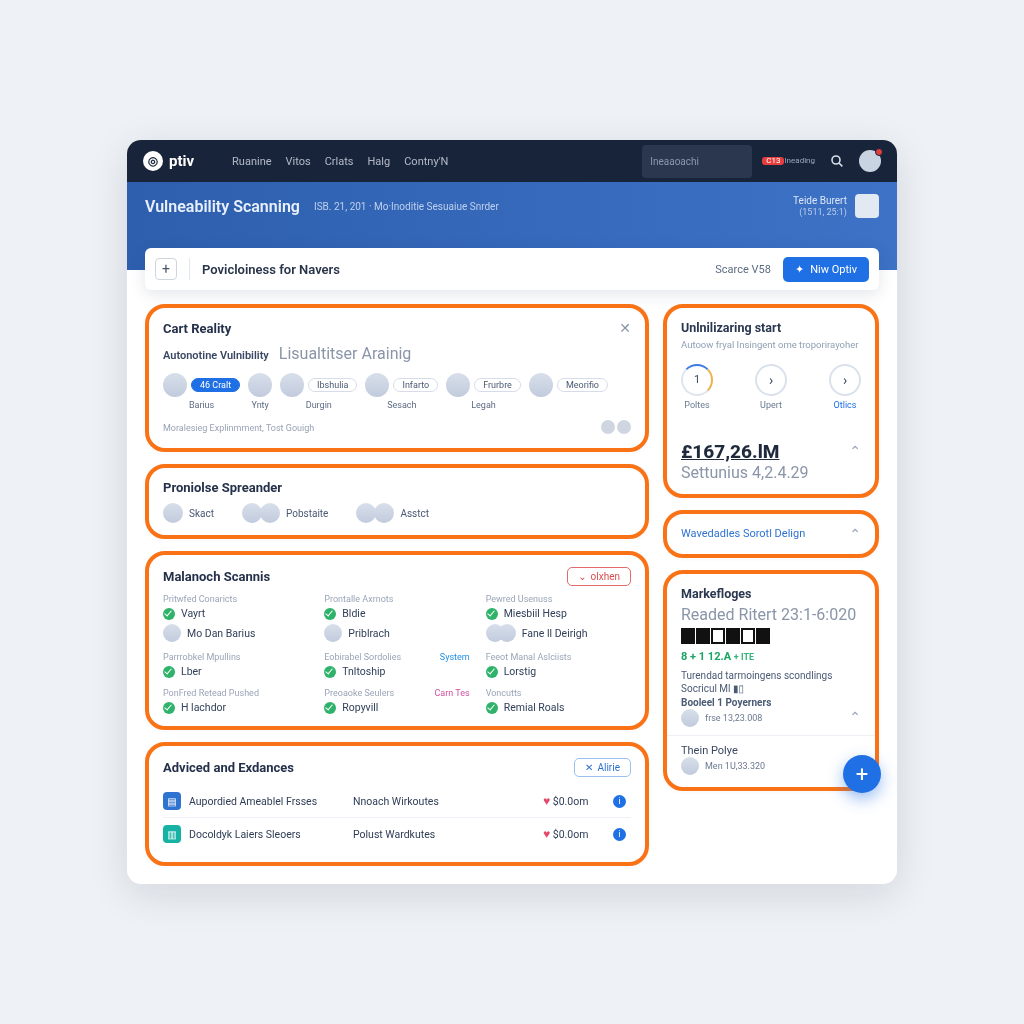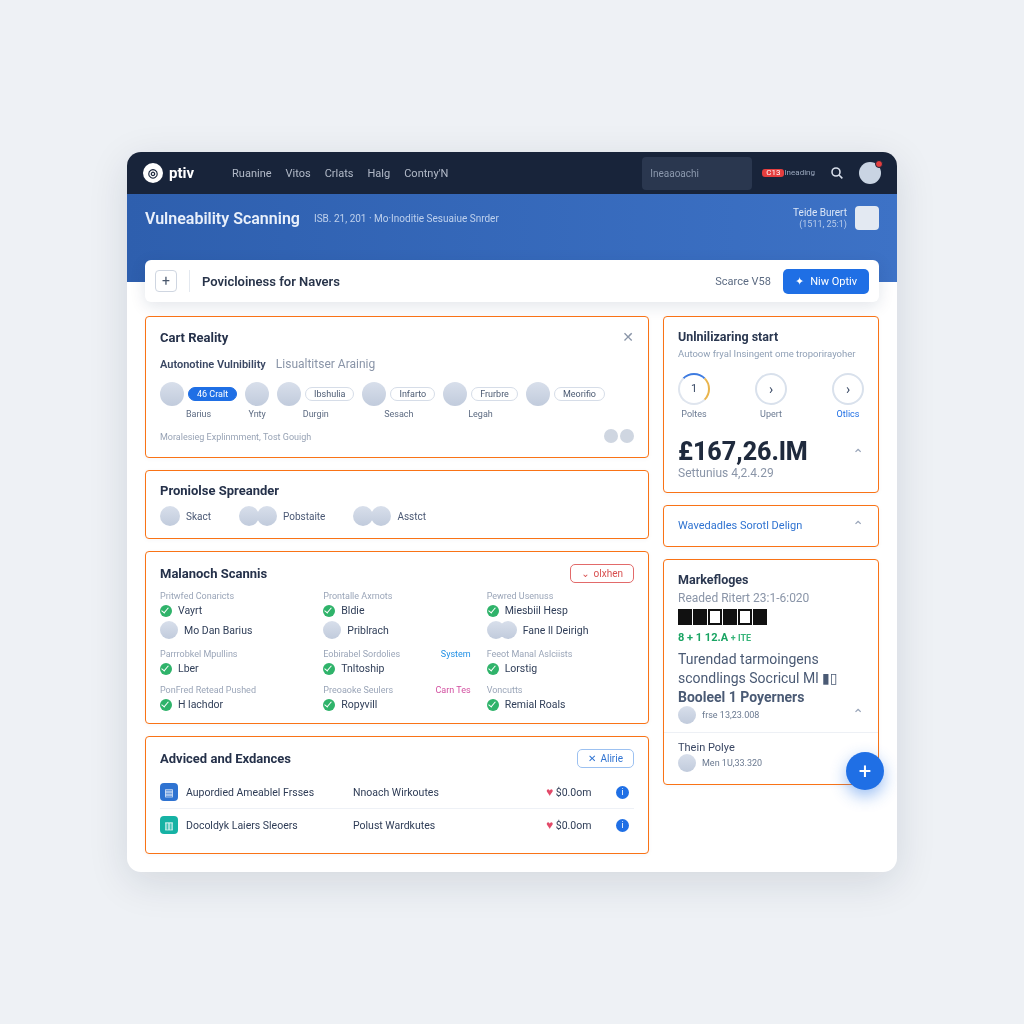--- a/index.html
+++ b/index.html
@@ -83,27 +83,27 @@
     font-size:11px;display:flex;align-items:center;gap:6px;cursor:pointer;
   }
   
   .body{
     padding: 34px 18px 18px 18px;
     display:flex;gap:14px;align-items:flex-start;
   }
   .col-l{flex:1;display:flex;flex-direction:column;gap:12px;}
   .col-r{width:216px;display:flex;flex-direction:column;gap:12px;}
   .card{
-    background:#fff;border:1px solid #f97316;border-radius:4px;padding:12px 14px;
+    background:#fff;border:4px solid #f97316;border-radius:20px;padding:12px 14px;
     box-shadow:0 1px 4px rgba(30,50,90,.04);
   }
   .card-h{display:flex;align-items:center;justify-content:space-between;margin-bottom:8px;}
   .card-h h2{font-size:13px;font-weight:700;color:#25314a;}
   .x-btn{color:#8a95a8;font-size:14px;cursor:pointer;}
-  .subtxt{font-size:12px;color:#8a95a8;}
+  .subtxt{font-size:16px;color:#8a95a8;}
   .chip-row{display:flex;gap:8px;margin-top:10px;}
   .person{display:flex;flex-direction:column;align-items:center;gap:3px;font-size:9px;color:#5d6b82;}
   .pcircle{width:24px;height:24px;border-radius:50%;background:linear-gradient(#d8dfeb,#c1cbdc);}
   .pill{border:1px solid #d6dde8;border-radius:12px;padding:1px 8px;font-size:9px;color:#4b5a72;background:#fff;}
   .pill.blue{background:#1f6fe5;color:#fff;border-color:#1f6fe5;}
   .ppair{display:flex;align-items:center;gap:4px;}
   .footer-line{margin-top:10px;font-size:9px;color:#98a3b5;display:flex;align-items:center;justify-content:space-between;}
   .mini-ava{width:14px;height:14px;border-radius:50%;background:#cfd6e1;display:inline-block;}
   
   .srow{display:flex;align-items:center;gap:28px;margin-top:4px;}
@@ -140,29 +140,29 @@
   
   .rtitle{font-size:12.5px;font-weight:700;color:#2a3750;}
   .rsub{font-size:9.5px;color:#90a0b6;margin-top:4px;line-height:1.35;}
   .ring-row{display:flex;justify-content:space-between;margin-top:12px;}
   .ring-item{display:flex;flex-direction:column;align-items:center;gap:4px;font-size:9px;color:#6b7a92;}
   .ring{width:32px;height:32px;border-radius:50%;border:2px solid #dfe5ee;display:flex;align-items:center;justify-content:center;font-size:11px;color:#3a4a66;}
   .ring.a{border-top-color:#3e7be0;border-right-color:#e9b44c;}
   .ring.b{border-color:#d9e1ec;}
   .arrow{font-size:14px;color:#3a4a66;}
   .ring-item.blue{color:#1f6fe5;}
-  .big-num{font-size:25px;font-weight:800;color:#1f2a3d;margin-top:8px;}
+  .big-num{font-size:19px;font-weight:800;color:#1f2a3d;margin-top:20px;text-decoration:underline;}
   .chev{color:#9aa6ba;font-size:14px;cursor:pointer;}
   .link-row{display:flex;align-items:center;justify-content:space-between;font-size:11px;color:#2f73d1;cursor:pointer;}
   .mk-bar{display:flex;gap:1px;margin-top:4px;}
   .mk-bar span{width:14px;height:16px;background:#111;}
   .mk-bar span.lt{background:#fff;border:2px solid #111;}
   .delta{font-size:11px;font-weight:700;margin-top:6px;}
   .delta .g{color:#1aa463;} .delta .gl{color:#38b57a;font-size:9px;}
-  .mk-text{font-size:14px;color:#4a5a74;margin-top:6px;line-height:1.35;}
+  .mk-text{font-size:10px;color:#4a5a74;margin-top:6px;line-height:1.35;}
   .mk-text b{font-weight:700;}
   .mk-foot{display:flex;align-items:flex-start;justify-content:space-between;margin-top:0;}
   .mk-user{display:flex;align-items:center;gap:6px;font-size:9px;color:#6a7990;}
   .mk-user .pcircle{width:18px;height:18px;}
   .hr{height:1px;background:#edf0f5;margin:8px -14px;}
   .body-wrap{position:relative;}
   .fab-btn{
     width:38px;height:38px;border-radius:50%;background:#1f6fe5;color:#fff;
     display:flex;align-items:center;justify-content:center;font-size:22px;
     box-shadow:0 6px 16px rgba(31,111,229,.45);cursor:pointer;

